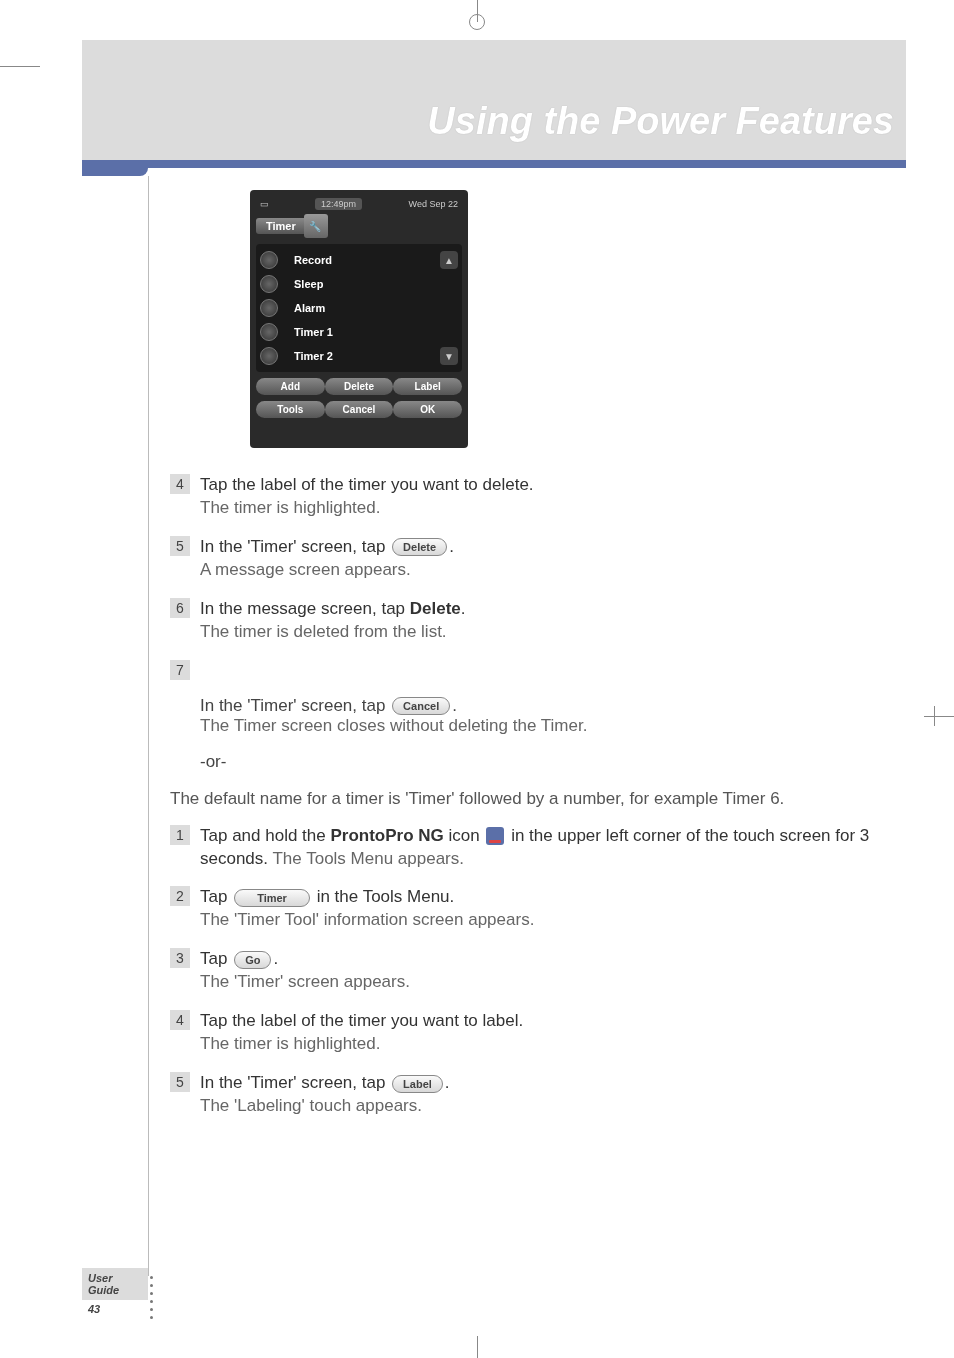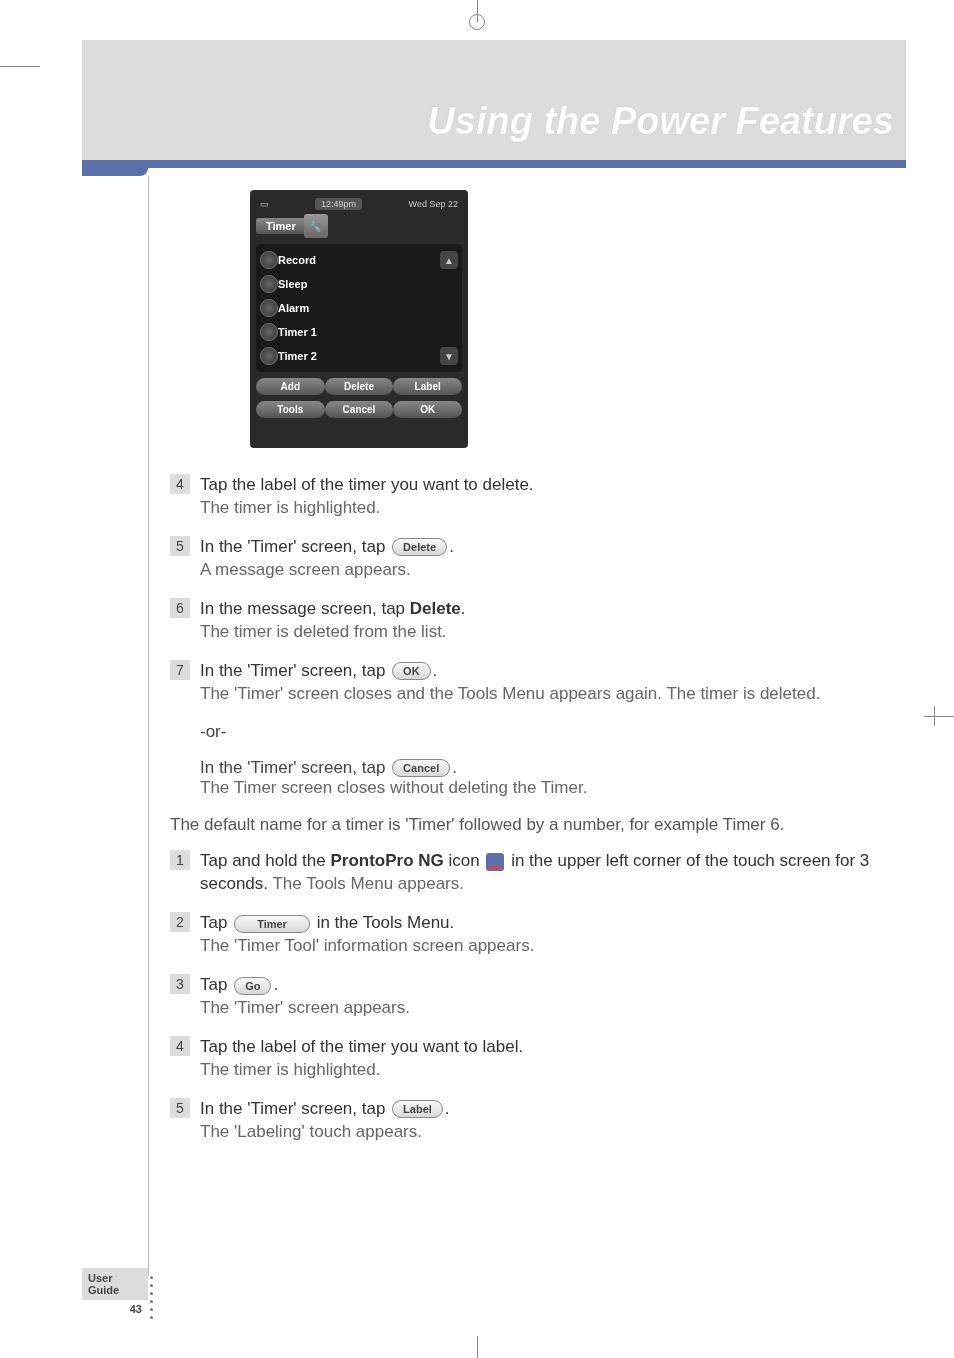--- a/index.html
+++ b/index.html
@@ -52,21 +52,21 @@
     width:218px; height:258px; background:#2a2a2a; border-radius:4px;
     margin-left:80px; margin-bottom:26px; position:relative; padding:6px;
     font-size:10px; color:#ccc;
   }
   .dev-status { display:flex; justify-content:space-between; align-items:center; height:16px; padding:0 4px; font-size:9px; }
   .dev-status .clock { background:#555; padding:1px 6px; border-radius:3px;text-align:center; }
   .dev-tab { margin-top:2px; height:24px; display:flex; align-items:center; }
   .dev-tab-label { background:linear-gradient(#888,#555); color:#fff; font-weight:bold; padding:2px 10px; border-radius:3px 0 0 3px; font-size:11px; }
   .dev-tab-icon { width:24px; height:24px; background:linear-gradient(#999,#666); border-radius:3px; margin-left:-2px; display:flex; align-items:center; justify-content:center; }
   .dev-list { margin-top:6px; background:#1a1a1a; border-radius:4px; padding:4px 2px; }
-  .dev-row { display:flex; align-items:center; height:24px; gap:0; padding:0 2px; }
+  .dev-row { display:flex; align-items:center; height:24px; gap:16px; padding:0 2px; }
   .dev-bullet { width:18px; height:18px; border-radius:50%; background:radial-gradient(#666,#333); border:1px solid #777; flex-shrink:0; }
   .dev-row-label { font-size:11px; color:#fff; font-weight:bold; }
   .dev-arrow { width:18px; height:18px; background:#444; border-radius:4px; margin-left:auto; display:flex; align-items:center; justify-content:center; font-size:10px; }
   .dev-btnrow { display:flex; margin-top:6px; }
   .dev-btn { flex:1; background:linear-gradient(#888,#555); color:#fff; font-weight:bold; font-size:10px; text-align:center; padding:3px 0; border-radius:10px; }
 
   
   .step { display:flex; gap:10px; margin-bottom:16px; line-height:1.35; }
   .numbox { width:20px; height:20px; background:#dcdcdc; color:#444; text-align:center; font-size:14px; flex-shrink:0; line-height:20px; }
   .step-body { font-size:17px; color:#333; }
@@ -83,24 +83,24 @@
     border-radius:3px; vertical-align:middle; position:relative; margin:0 2px;
   }
   .pp-icon::after { content:""; position:absolute; left:3px; right:3px; bottom:2px; height:3px; background:#d44; border-radius:1px; }
 
   .or-block { margin-left:30px; margin-bottom:16px; font-size:17px; color:#444; }
 
   .subhead { font-size:20px; font-weight:bold; font-style:italic; color:#333; margin-bottom:4px; margin-top:10px; }
   .para { font-size:17px; color:#555; margin-bottom:14px; line-height:1.35; }
 
   .footer {
-    position:absolute; left:82px; top:1268px; width:66px;
+    position:absolute; left:82px; top:1268px; width:66px;font-style:italic;
   }
   .ug-box { background:#dcdcdc; font-size:11px; font-weight:bold; color:#444; padding:4px 6px; }
-  .pg-box { font-size:11px; font-weight:bold; color:#444; padding:3px 6px;text-align:right; }
+  .pg-box { font-size:11px; font-weight:bold; color:#444; padding:3px 6px; }
   .dots { position:absolute; left:150px; top:1276px; display:flex; flex-direction:column; gap:5px; }
   .dots span { width:3px; height:3px; background:#777; border-radius:50%; display:block; }
 </style>
 </head>
 <body>
 
 <div class="crop-top"></div>
 <div class="crop-bottom"></div>
 <div class="crop-left"></div>
 <div class="crop-right-a"></div>
@@ -178,32 +178,28 @@
   <div class="step">
     <div class="numbox">6</div>
     <div class="step-body">
       <span>In the message screen, tap </span><b>Delete</b><span>.</span><br>
       <span class="sub">The timer is deleted from the list.</span>
     </div>
   </div>
 
   <div class="step">
     <div class="numbox">7</div>
-    <div class="step-body">
-      <span>In the 'Timer' screen, tap </span><span class="pill">OK</span><span>.</span><br>
-      <span class="sub">The 'Timer' screen closes and the Tools Menu appears again. The timer is deleted.</span>
-    </div>
-  </div>
-
-  <div class="or-block">-or-</div>
+  </div>
 
   <div class="or-block">
     <span>In the 'Timer' screen, tap </span><span class="pill">Cancel</span><span>.</span><br>
     <span class="sub" style="color:#666">The Timer screen closes without deleting the Timer.</span>
   </div>
+
+  <div class="or-block">-or-</div>
 
   <div class="para">The default name for a timer is 'Timer' followed by a number, for example Timer 6.</div>
 
   <div class="step">
     <div class="numbox">1</div>
     <div class="step-body">
       <span>Tap and hold the </span><b>ProntoPro NG</b><span> icon </span><span class="pp-icon"></span><span> in the upper left corner of the touch screen for 3 seconds.</span><span class="sub"> The Tools Menu appears.</span>
     </div>
   </div>
 

